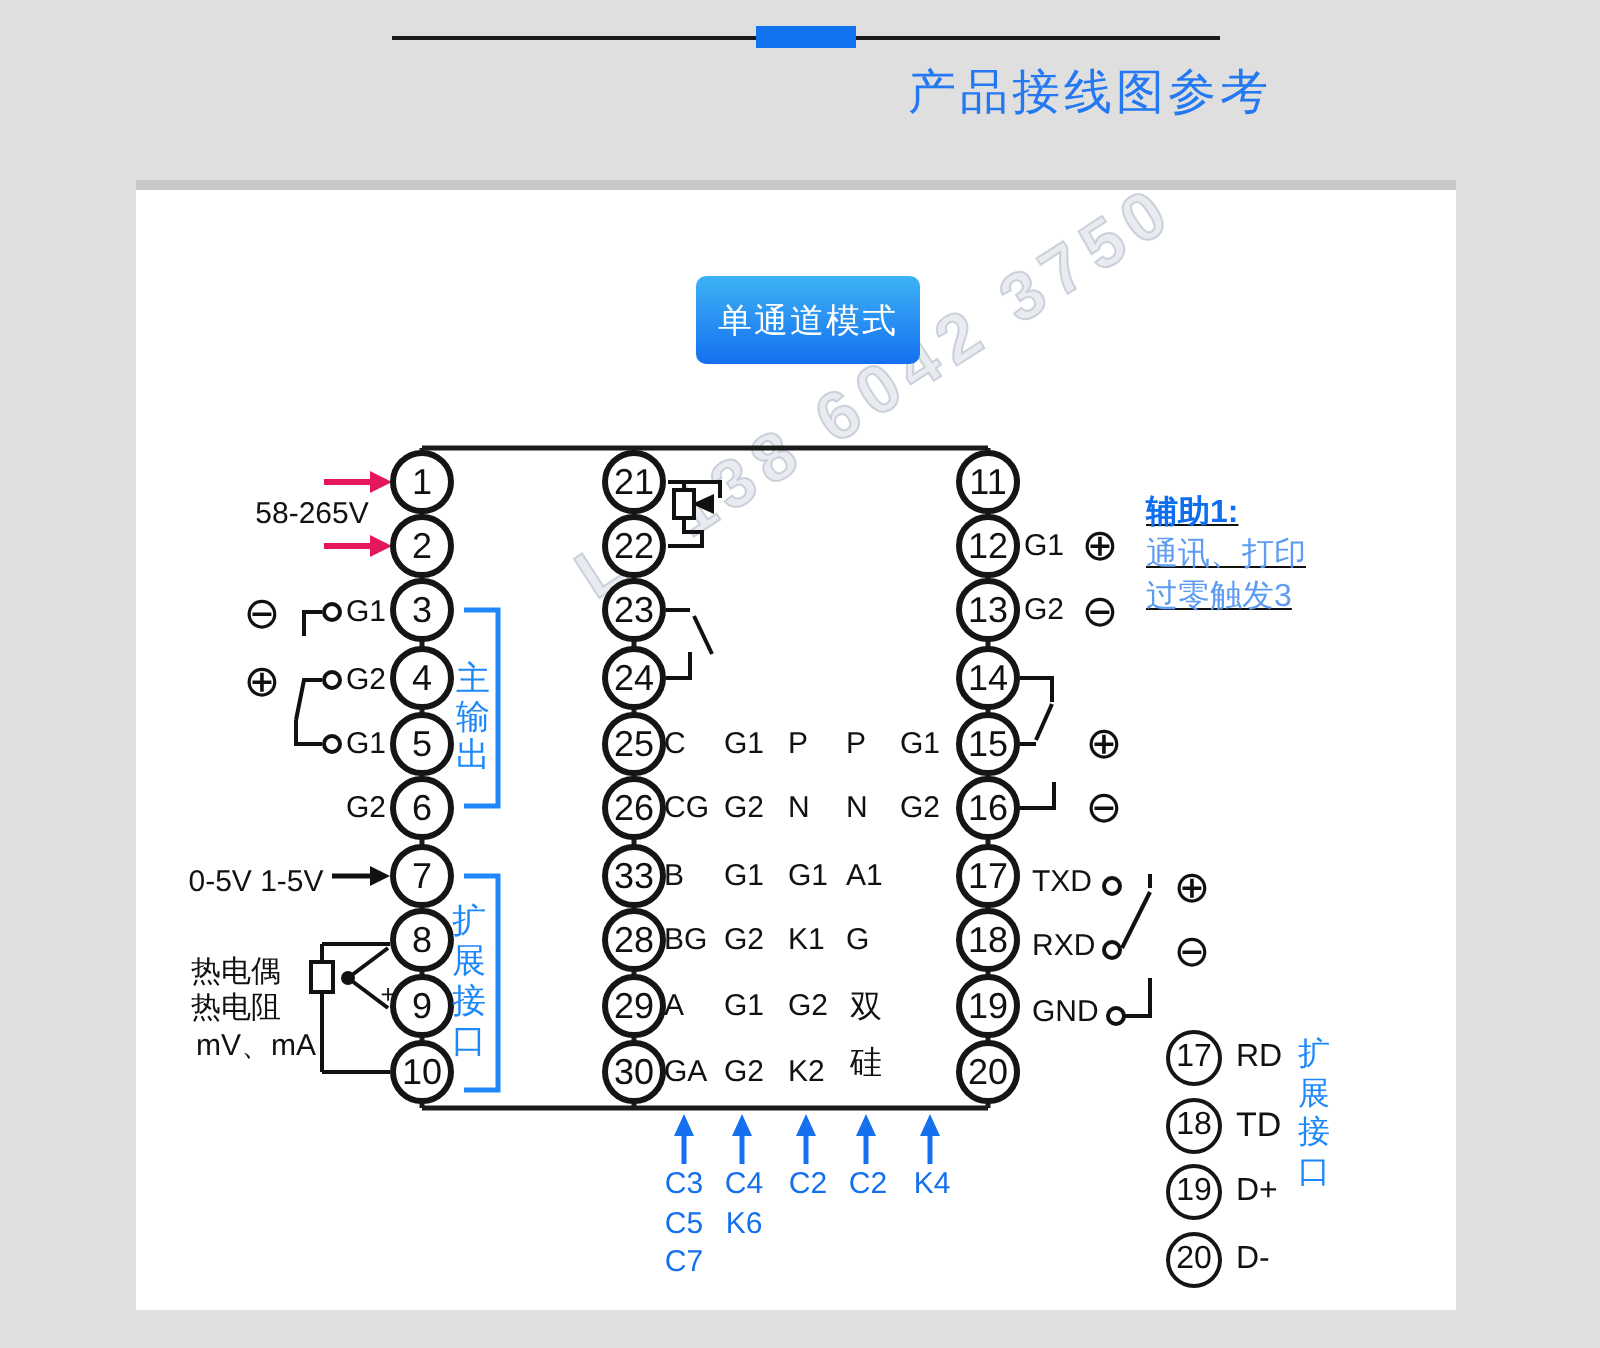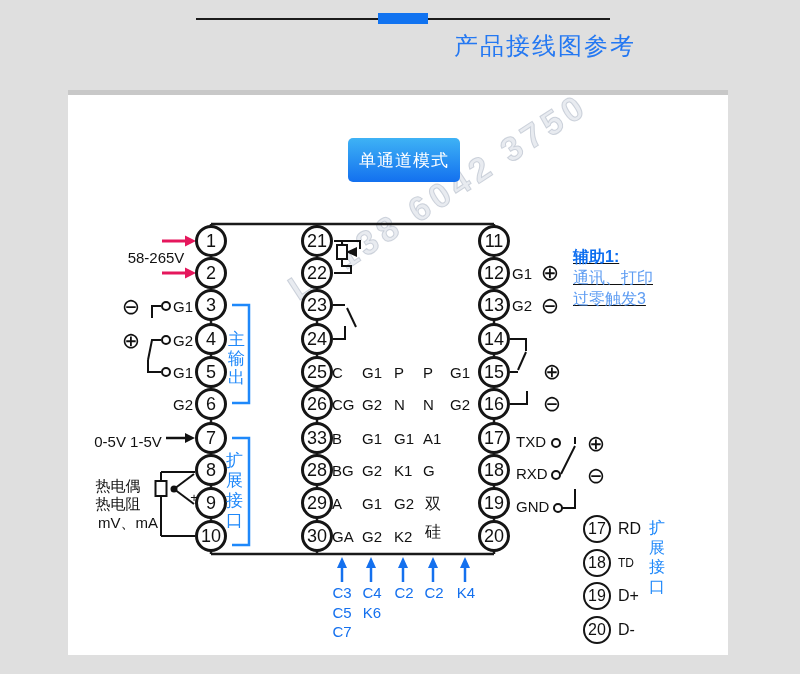--- a/index.html
+++ b/index.html
@@ -165,21 +165,21 @@
   <div class="term" style="left:478px;top:422px">17</div>
   <div class="term" style="left:478px;top:454px">18</div>
   <div class="term" style="left:478px;top:487px">19</div>
   <div class="term" style="left:478px;top:520px">20</div>
 
   <div class="term small" style="left:583px;top:515px">17</div>
   <div class="term small" style="left:583px;top:549px">18</div>
   <div class="term small" style="left:583px;top:582px">19</div>
   <div class="term small" style="left:583px;top:616px">20</div>
   <div class="lcell" style="left:618px;top:529px;font-size:16px">RD</div>
-  <div class="lcell" style="left:618px;top:563px;font-size:12px">TD</div>
+  <div class="lcell" style="left:618px;top:563px;font-size:17px">TD</div>
   <div class="lcell" style="left:618px;top:596px;font-size:16px">D+</div>
   <div class="lcell" style="left:618px;top:630px;font-size:16px">D-</div>
   <div class="vtext exp" style="left:647px;top:518px">扩展接口</div>
 
   <div class="lbl" style="left:156px;top:257px">58-265V</div>
   <div class="lbl" style="left:183px;top:306px">G1</div>
   <div class="lbl" style="left:183px;top:340px">G2</div>
   <div class="lbl" style="left:183px;top:372px">G1</div>
   <div class="lbl" style="left:183px;top:404px">G2</div>
   <div class="lbl" style="left:128px;top:441px">0-5V 1-5V</div>

